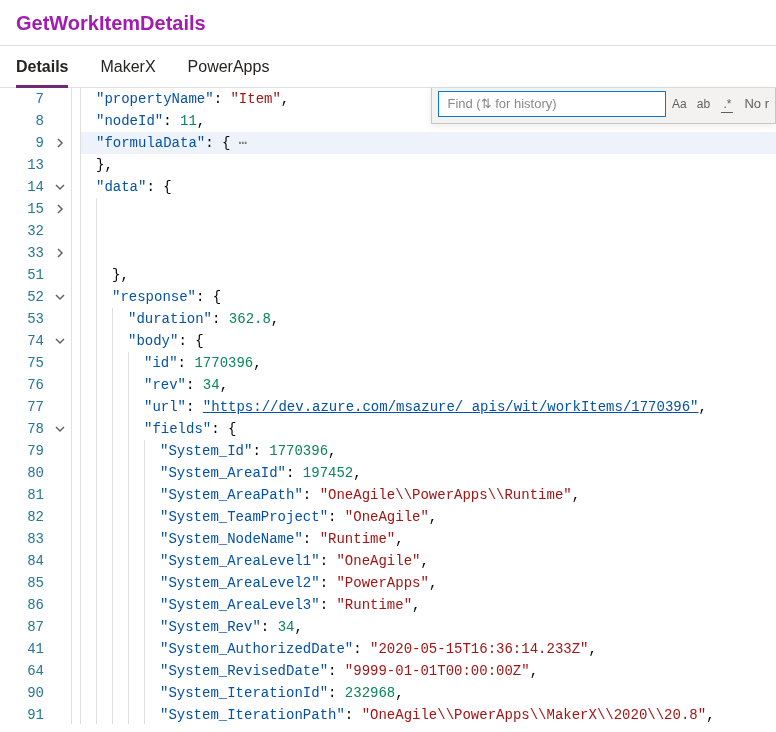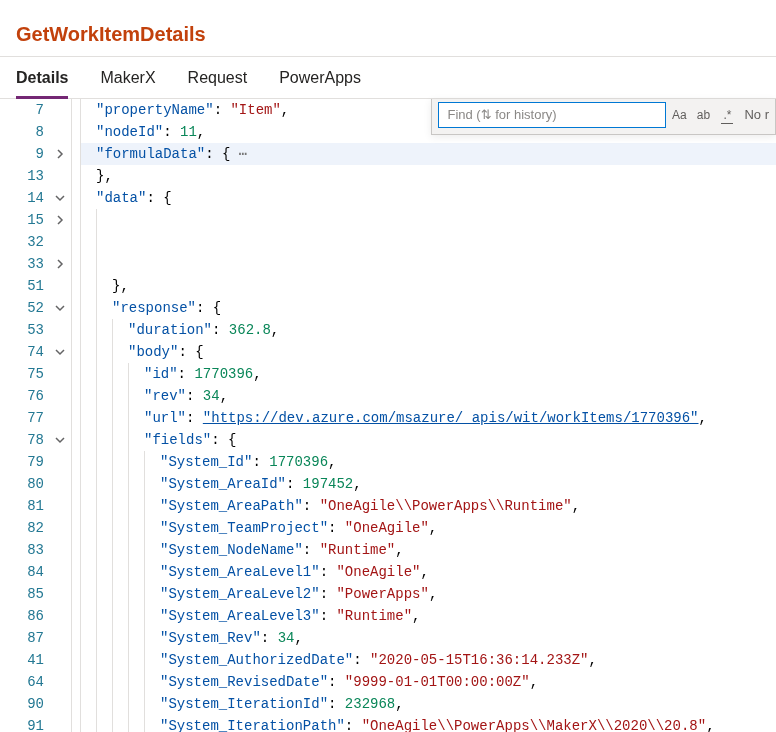--- a/index.html
+++ b/index.html
@@ -12,22 +12,21 @@
     background: #fff;
     color: #1b1a19;
   }
   .header {
     padding: 12px 16px 10px 16px;
     border-bottom: 1px solid #e1dfdd;
   }
   .header-title {
     font-size: 20px;
     font-weight: 600;
-    color: #c2410c;
-    margin-top: 11px;
+    color: #a21caf;
   }
   .tabs {
     display: flex;
     gap: 32px;
     padding: 0 16px;
     border-bottom: 1px solid #e1dfdd;
   }
   .tab {
     padding: 12px 0 11px 0;
     font-size: 16px;
@@ -155,21 +154,20 @@
 </head>
 <body>
 
 <div class="header">
   <div class="header-title">GetWorkItemDetails</div>
 </div>
 
 <div class="tabs">
   <div class="tab active">Details</div>
   <div class="tab">MakerX</div>
-  <div class="tab">Request</div>
   <div class="tab">PowerApps</div>
 </div>
 
 <div class="editor-wrap">
 
   <div class="search-widget">
     <input class="search-input" placeholder="Find (⇅ for history)" style="">
     <span class="search-btn">Aa</span>
     <span class="search-btn ul">ab</span>
     <span class="search-btn">

